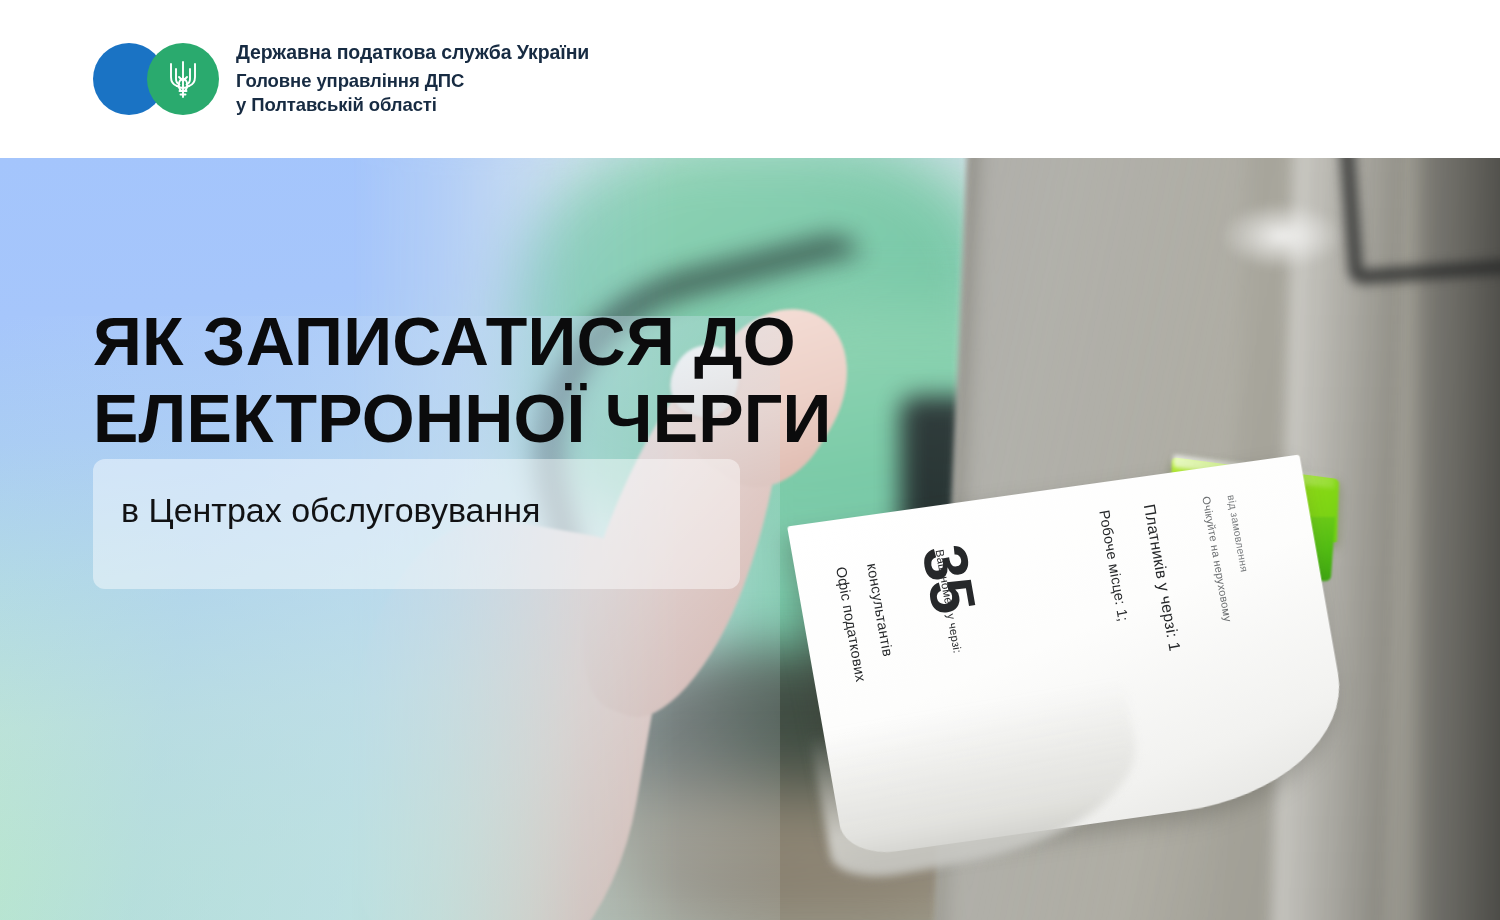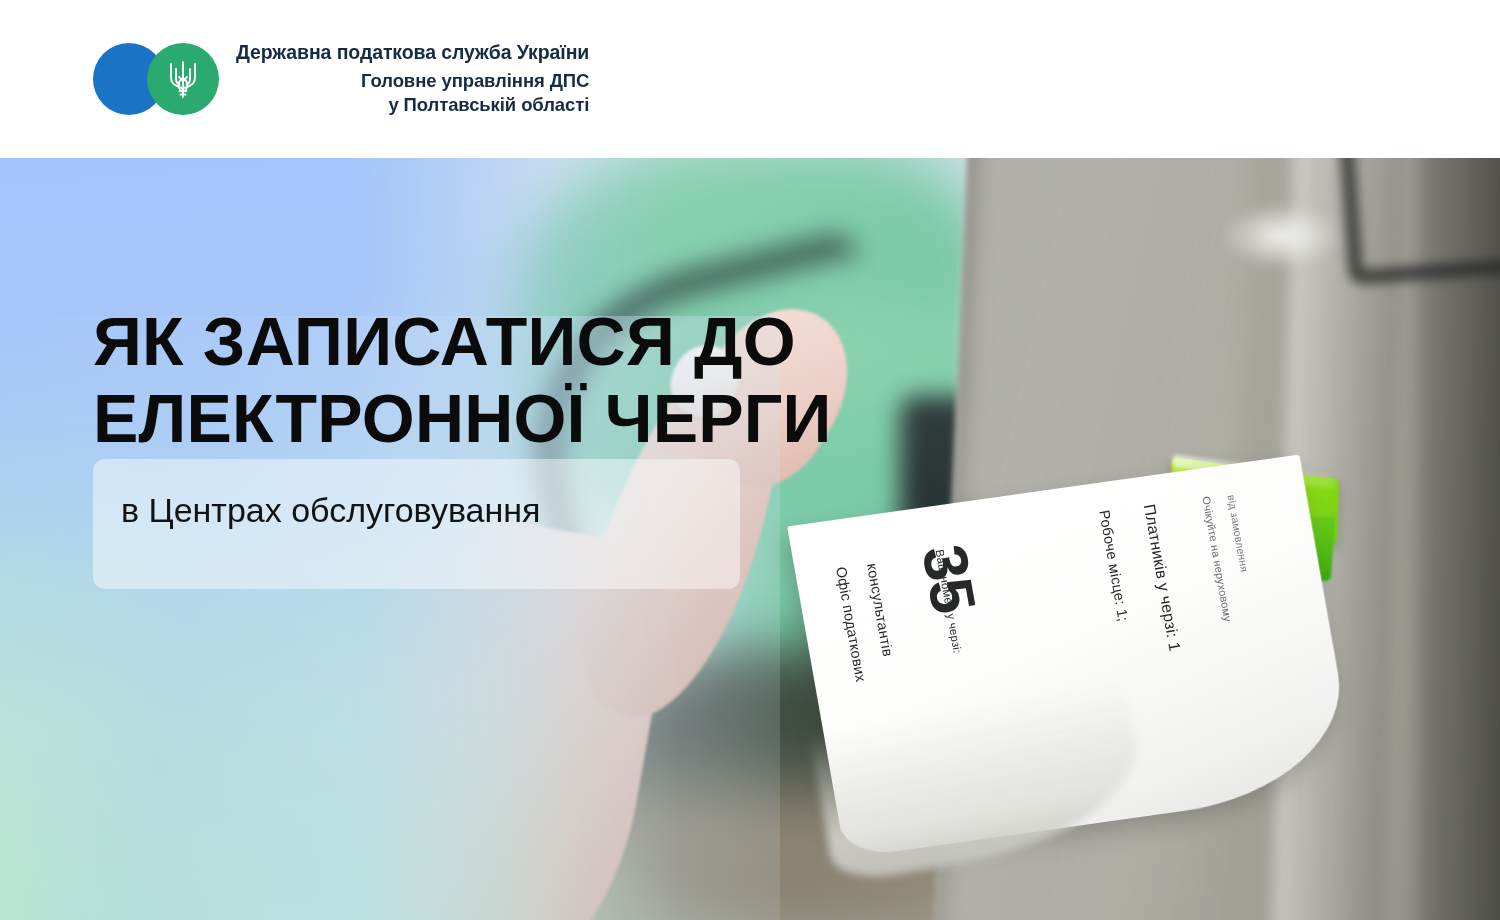--- a/index.html
+++ b/index.html
@@ -28,21 +28,21 @@
     display:flex; align-items:center; justify-content:center;
   }
   .tryzub { width:34px; height:44px; display:block; }
   .org-text { margin-left:17px; color:#172b42; }
   .org-line1 {
     font-size:19.5px; font-weight:bold; letter-spacing:-0.1px;
     line-height:1.32; white-space:nowrap;
   }
   .org-line2, .org-line3 {
     font-size:18.5px; font-weight:bold; letter-spacing:-0.1px;
-    line-height:1.34; white-space:nowrap; margin-top:3px;text-align:right;
+    line-height:1.34; white-space:nowrap; margin-top:3px;
   }
   .org-line3 { margin-top:0; }
 
   
   .hero {
     position:absolute; left:0; top:158px; width:1500px; height:762px;
     overflow:hidden;
   }
   
   .hero-gradient {

